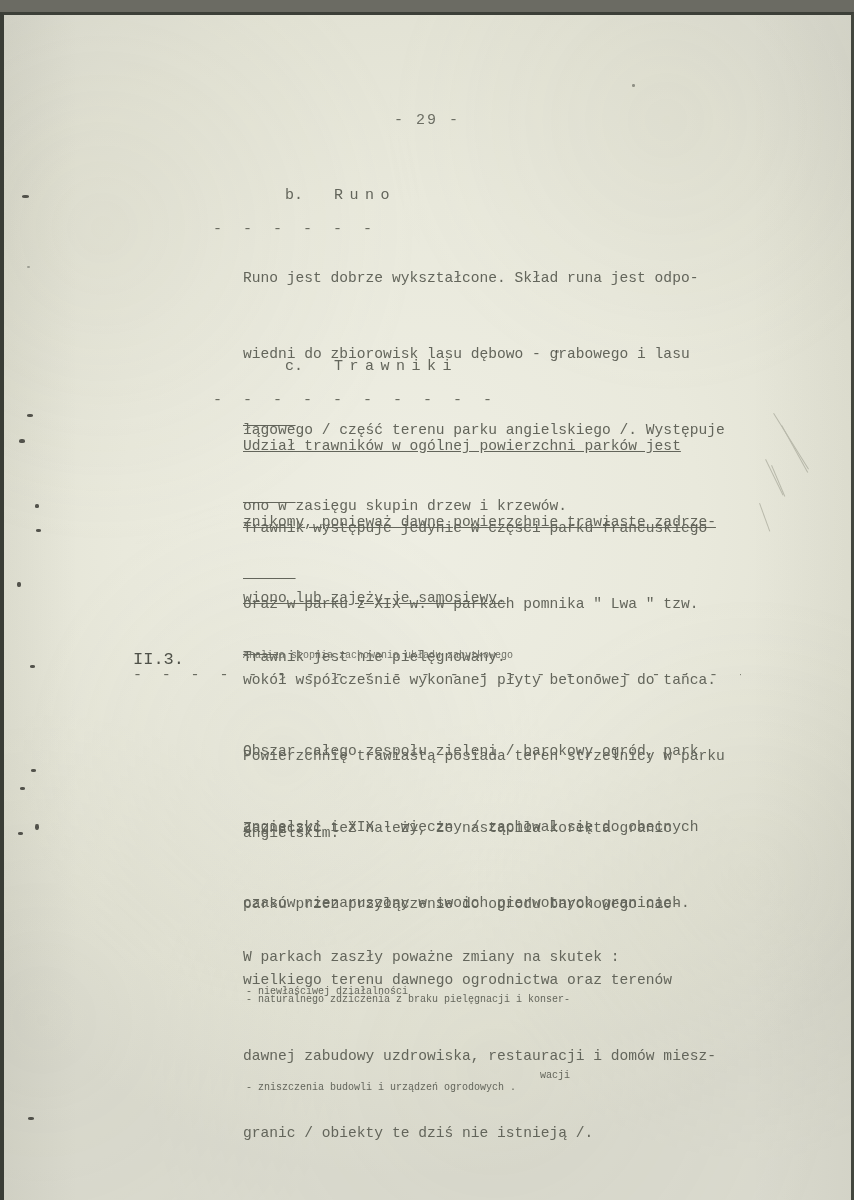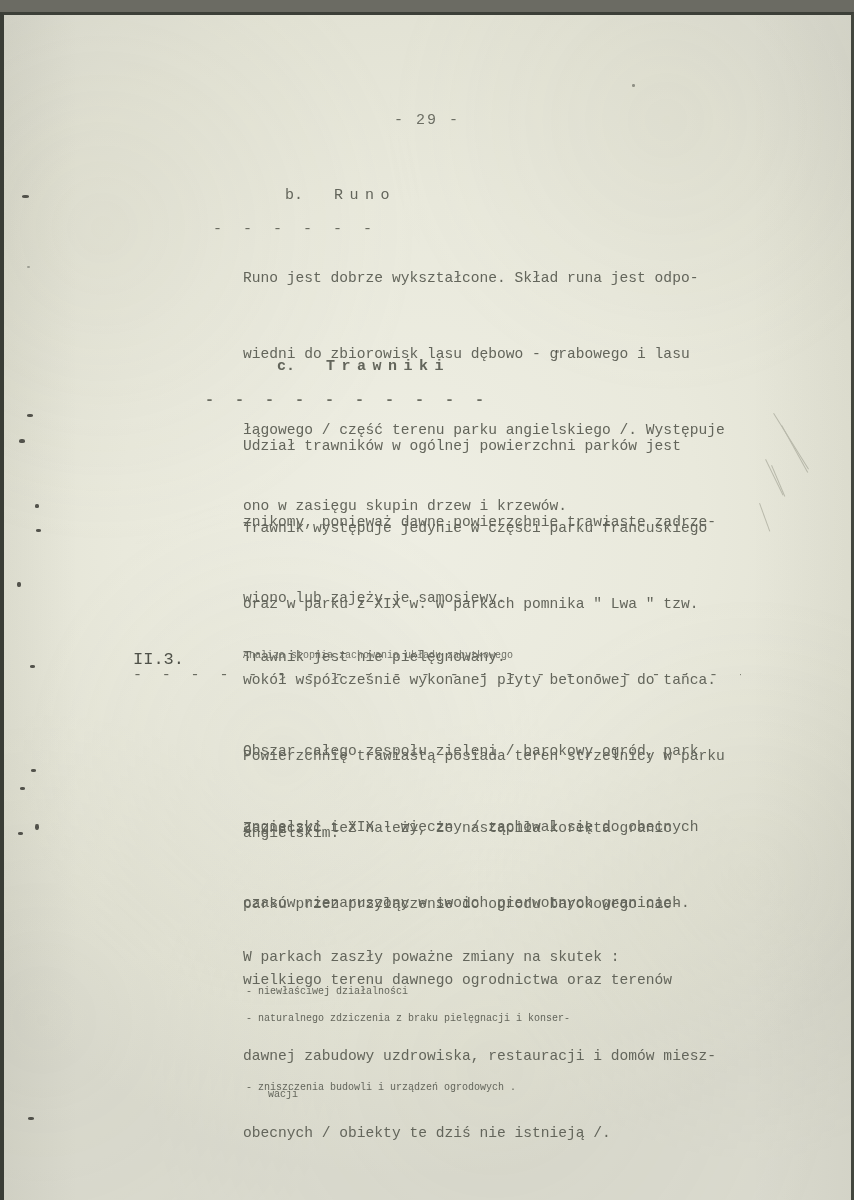--- a/index.html
+++ b/index.html
@@ -208,28 +208,28 @@
       <span class="dashrule">- - - - - -</span>
     </div>
 
     <div class="block para" style="left:243px; top:203px;">
       <div>Runo jest dobrze wykształcone. Skład runa jest odpo-</div>
       <div>wiedni do zbiorowisk lasu dębowo - grabowego i lasu</div>
       <div>łągowego / część terenu parku angielskiego /. Występuje</div>
       <div>ono w zasięgu skupin drzew i krzewów.</div>
     </div>
 
-    <div class="block" style="left:205px; top:329px;font-weight:bold;">
+    <div class="block" style="left:213px; top:329px;">
       <div class="subhead">
         <span class="lbl">c.</span><span class="spaced">&nbsp;&nbsp;</span><span class="spaced">Trawniki</span>
       </div>
       <span class="dashrule">- - - - - - - - - -</span>
     </div>
 
-    <div class="block para" style="left:243px; top:371px;">
+    <div class="block para" style="left:243px; top:371px;text-decoration:underline;">
       <div>Udział trawników w ogólnej powierzchni parków jest</div>
       <div>znikomy, ponieważ dawne powierzchnie trawiaste zadrze-</div>
       <div>wiono lub zajęży je samosiewy.</div>
     </div>
 
     <div class="block para" style="left:243px; top:453px;">
       <div>Trawnik występuje jedynie w części parku francuskiego</div>
       <div>oraz w parku z XIX w. w parkach pomnika " Lwa " tzw.</div>
       <div>wokół współcześnie wykonanej płyty betonowej do tańca.</div>
       <div>Powierzchnię trawiastą posiada teren strzelnicy w parku</div>
@@ -248,32 +248,32 @@
       <div>Obszar całego zespołu zieleni / barokowy ogród, park</div>
       <div>angielski i XIX - wieczny / zachował się do obecnych</div>
       <div>czasów nienaruszony w swoich pierwotnych granicach.</div>
     </div>
 
     <div class="block para" style="left:243px; top:753px;">
       <div>Zaznaczyć też należy, że nastąpiła korekta granic</div>
       <div>parku przez przyłączenie do ogrodu barokowego nie-</div>
       <div>wielkiego terenu dawnego ogrodnictwa oraz terenów</div>
       <div>dawnej zabudowy uzdrowiska, restauracji i domów miesz-</div>
-      <div>obecnych / obiekty te dziś nie istnieją /.</div>
+      <div>granic / obiekty te dziś nie istnieją /.</div>
     </div>
 
     <div class="block para" style="left:243px; top:882px;">
       <div>W parkach zaszły poważne zmiany na skutek :</div>
     </div>
 
     <div class="block listitem" style="left:246px; top:916px;">
       <div><span>-</span> <span>niewłaściwej działalności</span></div>
     </div>
 
-    <div class="block listitem" style="left:246px; top:943px;">
+    <div class="block listitem" style="left:246px; top:924px;text-align:right;">
       <div><span>-</span> <span>naturalnego zdziczenia z braku pielęgnacji i konser-</span></div>
       <div style="padding-left:22px;">wacji</div>
     </div>
 
     <div class="block listitem" style="left:246px; top:1012px;">
       <div><span>-</span> <span>zniszczenia budowli i urządzeń ogrodowych .</span></div>
     </div>
 
   </div>
 </div>

